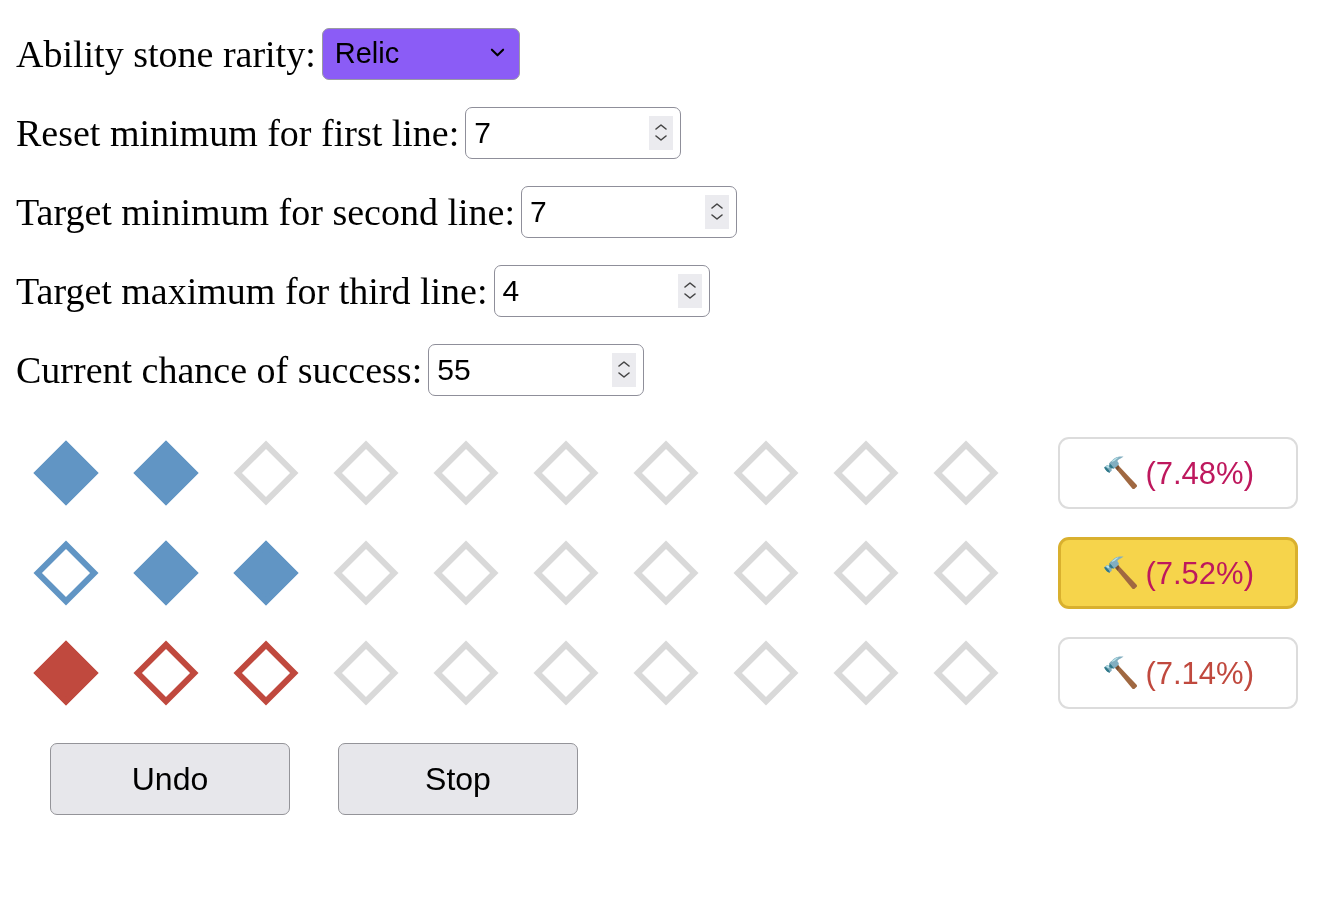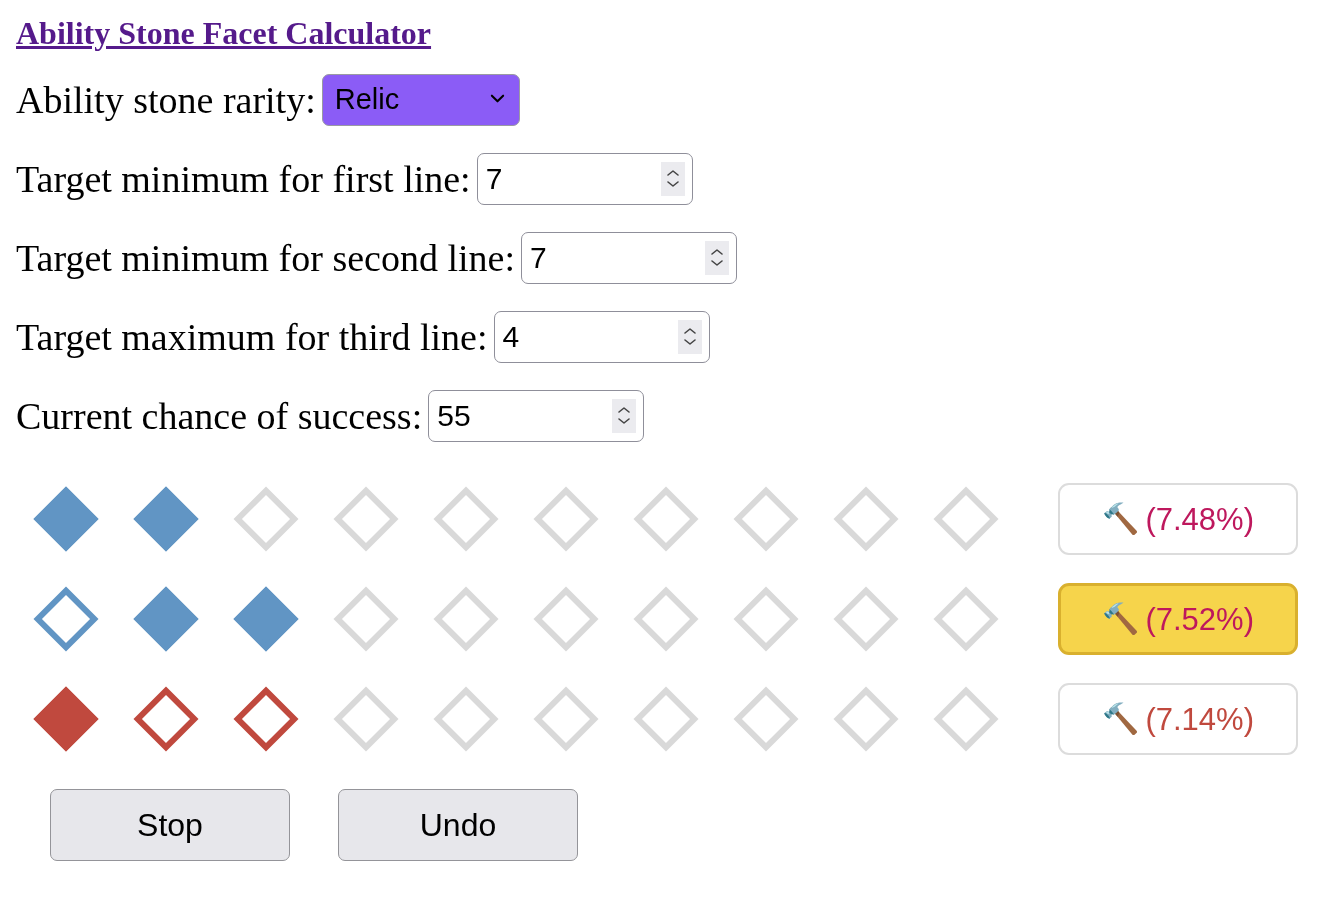--- a/index.html
+++ b/index.html
@@ -224,38 +224,37 @@
     cursor: pointer;
     line-height: 1;
     padding: 0;
   }
 </style>
 </head>
 <body>
 
 <div class="page">
 
-  <a class="title" href="#">Ability Stone Facet Calculator</a>
 
   
   <div class="form-row">
     <span class="form-label">Ability stone rarity:</span>
     <div class="rarity-select">
       <span class="sel-value">Relic</span>
       <span class="chev">
         <svg width="15" height="15" viewBox="0 0 16 16">
             <path d="M2 5 L8 11 L14 5" fill="none" stroke="#000" stroke-width="2.2" stroke-linecap="round" stroke-linejoin="round"></path>
           </svg>
       </span>
     </div>
   </div>
 
   
   <div class="form-row">
-    <span class="form-label">Target minimum for first line:</span>
+    <span class="form-label">Reset minimum for first line:</span>
     <div class="num-input w-first">
       <span class="num-value">7</span>
       <span class="spinner">
         <svg width="14" height="8" viewBox="0 0 14 8">
             <path d="M2 6 L7 2 L12 6" fill="none" stroke="#444" stroke-width="1.6" stroke-linecap="round" stroke-linejoin="round"></path>
           </svg>
         <svg width="14" height="8" viewBox="0 0 14 8">
             <path d="M2 2 L7 6 L12 2" fill="none" stroke="#444" stroke-width="1.6" stroke-linecap="round" stroke-linejoin="round"></path>
           </svg>
       </span>
@@ -423,17 +422,17 @@
         </div>
         <button class="roll-btn">
           <span class="hammer">🔨</span>
           <span class="pct red">(7.14%)</span>
         </button>
       </div>
     </div>
 
   
   <div class="actions" id="actions">
+      <button class="action-btn">Undo</button>
       <button class="action-btn">Stop</button>
-      <button class="action-btn">Undo</button>
     </div>
 
 </div>
 
 </body></html>

